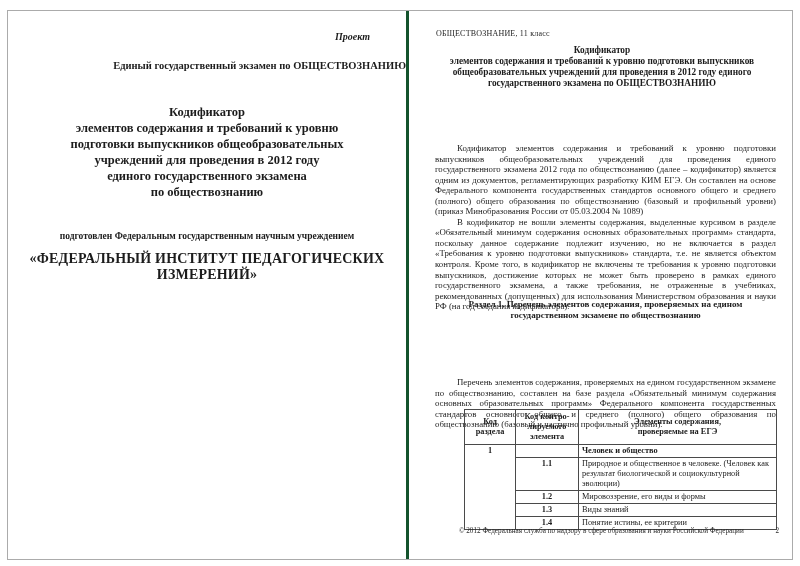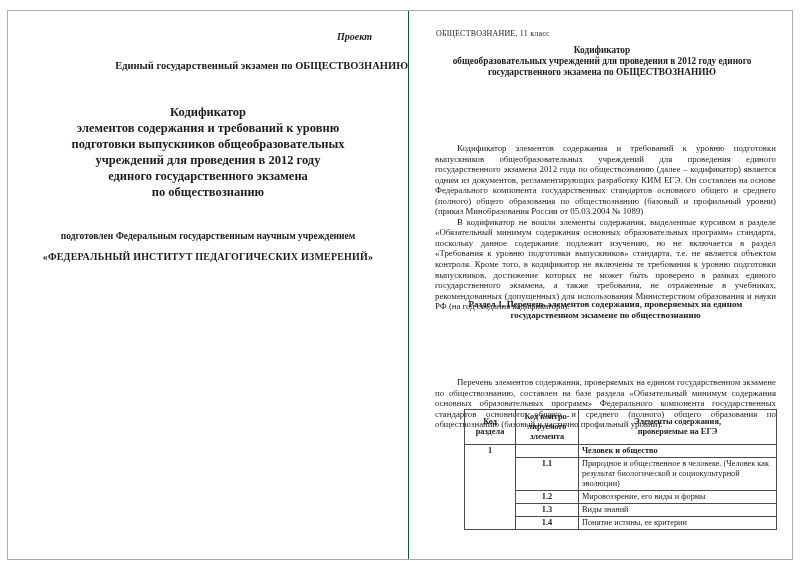--- a/index.html
+++ b/index.html
@@ -13,21 +13,21 @@
   .spread {
     position: absolute;
     left: 7px; top: 10px;
     width: 786px; height: 550px;
     border: 1px solid #ababab;
     background: #ffffff;
     box-sizing: border-box;
     display: flex;
   }
   .page { position: relative; height: 100%; box-sizing: border-box; }
-  .page-left  { width: 402px; border-right: 1px solid #14532d; }
+  .page-left  { width: 402px; border-right: 3px solid #14532d; }
   .page-right { width: 384px; }
 
   
   .stamp {
     position: absolute; top: 20px; right: 36px;
     font-weight: bold; font-style: italic; font-size: 10px;
   }
   .exam-line {
     position: absolute; top: 49px; left: 0; width: 100%;
     text-align: right; font-weight: bold; font-size: 10.5px;
@@ -35,21 +35,21 @@
   .doc-title {
     position: absolute; top: 93px; left: 0; width: 100%;
     text-align: center; font-weight: bold; font-size: 12.5px; line-height: 16px;
   }
   .prepared-line {
     position: absolute; top: 220px; left: 0; width: 100%;
     text-align: center; font-weight: bold; font-size: 9.5px;
   }
   .institute-line {
     position: absolute; top: 240px; left: 0; width: 100%;
-    text-align: center; font-weight: bold; font-size: 10px; letter-spacing: .2px;
+    text-align: center; font-weight: bold; font-size: 14px; letter-spacing: .2px;
   }
 
   
   .running-header {
     position: absolute; top: 18px; left: 27px;
     font-size: 8px; letter-spacing: .2px;
   }
   .r-title {
     position: absolute; top: 34px; left: 20px; width: 346px;
     text-align: center; font-weight: bold; font-size: 9.3px; line-height: 11px;
@@ -115,20 +115,21 @@
     </div>
     <div class="prepared-line">подготовлен Федеральным государственным научным учреждением</div>
     <div class="institute-line">«ФЕДЕРАЛЬНЫЙ ИНСТИТУТ ПЕДАГОГИЧЕСКИХ ИЗМЕРЕНИЙ»</div>
   </div>
 
   <div class="page page-right">
     <div class="running-header">ОБЩЕСТВОЗНАНИЕ, 11 класс</div>
 
     <div class="r-title">
       <div>Кодификатор</div>
+      <div>элементов содержания и требований к уровню подготовки выпускников</div>
       <div>общеобразовательных учреждений для проведения в 2012 году единого</div>
       <div>государственного экзамена по ОБЩЕСТВОЗНАНИЮ</div>
     </div>
 
     <div class="body-block paras">
       <p>Кодификатор элементов содержания и требований к уровню подготовки выпускников общеобразовательных учреждений для проведения единого государственного экзамена 2012 года по обществознанию (далее – кодификатор) является одним из документов, регламентирующих разработку КИМ ЕГЭ. Он составлен на основе Федерального компонента государственных стандартов основного общего и среднего (полного) общего образования по обществознанию (базовый и профильный уровни) (приказ Минобразования России от 05.03.2004  № 1089)</p>
       <p>В кодификатор не вошли элементы содержания, выделенные курсивом в разделе «Обязательный минимум содержания основных образовательных программ» стандарта, поскольку данное содержание подлежит изучению, но не включается в раздел «Требования к уровню подготовки выпускников» стандарта, т.е. не является объектом контроля. Кроме того, в кодификатор не включены те требования к уровню подготовки выпускников, достижение которых не может быть проверено в рамках единого государственного экзамена, а также требования, не отраженные в учебниках, рекомендованных (допущенных) для использования Министерством образования и науки РФ (на год создания кодификатора).</p>
     </div>
 
     <div class="section-heading">Раздел 1. Перечень элементов содержания, проверяемых на едином государственном экзамене по обществознанию</div>
@@ -172,15 +173,19 @@
           <td class="cell-code">1.3</td>
           <td>Виды знаний</td>
         </tr>
         <tr>
           <td class="cell-code">1.4</td>
           <td>Понятие истины, ее критерии</td>
         </tr>
       </tbody>
     </table>
 
+    <div class="footer-line">
+      <span class="footer-copyright">© 2012  Федеральная служба по надзору в сфере образования и науки Российской Федерации</span>
+      <span class="footer-page">2</span>
+    </div>
   </div>
 
 </div>
 
 </body></html>

